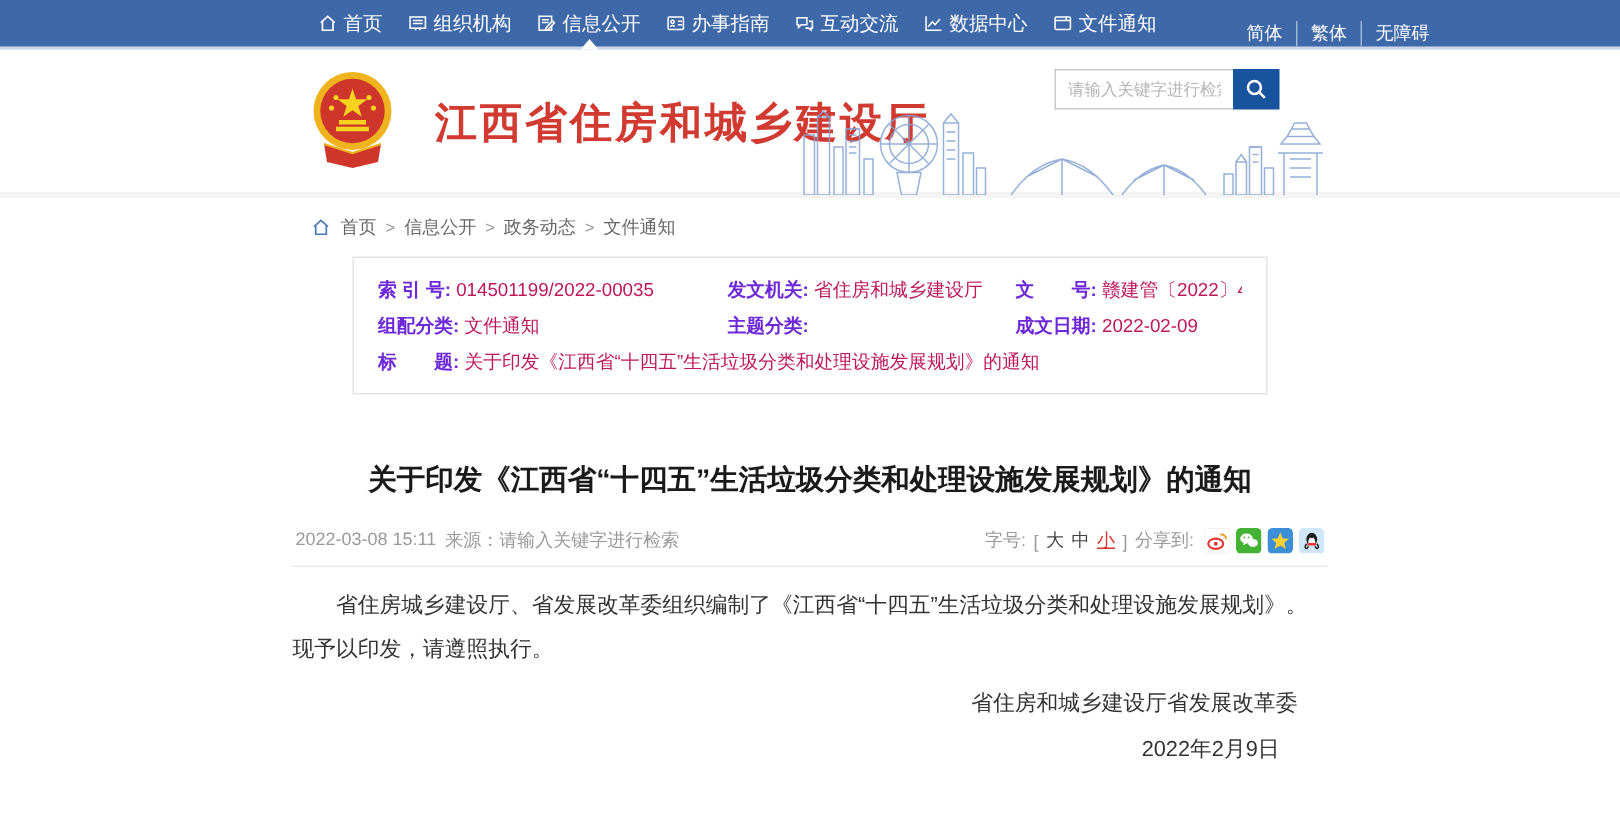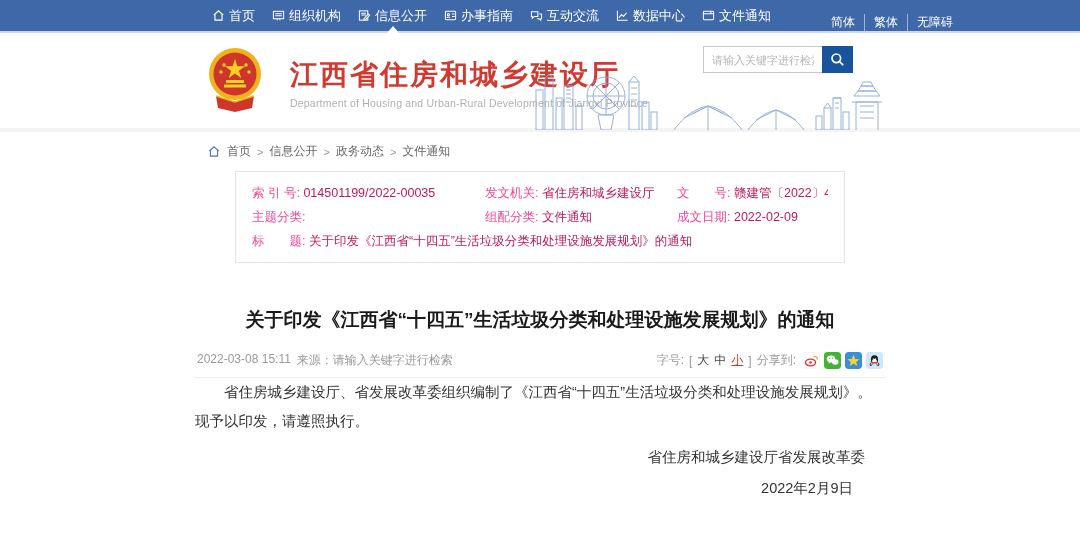--- a/index.html
+++ b/index.html
@@ -40,39 +40,39 @@
     font-size:12px; color:#666; padding-left:12px; }
   .breadcrumb svg { width:14px; height:13px; }
   .crumb { cursor:pointer; }
   .crumb-sep { color:#999; font-size:11px; }
 
   .meta-box { width:610px; margin:11px auto 0; border:1px solid #e4e4e4; background:#fff;
     padding:9px 16px; font-size:12.5px; }
   .meta-grid { display:grid; grid-template-columns:233px 192px 1fr; }
   .meta-cell { line-height:24px; white-space:nowrap; overflow:hidden; }
   .meta-cell.wide { grid-column:1 / span 3; }
-  .meta-label { font-weight:normal; color:#ec4899; }
+  .meta-label { font-weight:bold; color:#6d28d9; }
   .meta-value { color:#be185d; }
 
   .article-title { margin-top:44px; text-align:center; font-size:19px; font-weight:bold; color:#1a1a1a; }
 
   .article-meta { margin-top:19px; display:flex; justify-content:space-between; align-items:flex-end;
     font-size:12px; color:#999; padding:0 2px; }
   .am-left { display:flex; gap:6px; }
   .am-right { display:flex; align-items:center; gap:5px; }
   .fs-size { cursor:pointer; color:#444; }
   .fs-size.small { color:#d9352b; text-decoration:underline; }
   .share-icons { display:flex; gap:4px; margin-left:2px; }
   .share-icon { width:17px; height:17px; border-radius:3px; cursor:pointer; display:block; }
 
   .divider { border-top:1px solid #ececec; margin-top:8px; }
 
   .body-text { font-size:14.5px; color:#333; }
   .para1 { margin-top:14px; line-height:26px; }
-  .para2 { margin-top:0; line-height:29px; text-indent:2em; }
+  .para2 { margin-top:12px; line-height:29px; text-indent:2em; }
   .signature { margin-top:9px; text-align:right; padding-right:20px; line-height:24px; }
   .sign-date { margin-top:7px; text-align:right; padding-right:32px; line-height:24px; }
 </style>
 </head>
 <body>
 
 <div class="topnav">
   <div class="nav-items">
     <div class="nav-item">
       <svg viewBox="0 0 14 14" fill="none" stroke="#fff" stroke-width="1.2">
@@ -142,21 +142,20 @@
         <circle cx="42" cy="19" r="1.7" fill="#f7d21e"></circle>
       <circle cx="17" cy="26" r="1.7" fill="#f7d21e"></circle>
         <circle cx="45" cy="26" r="1.7" fill="#f7d21e"></circle>
       <rect x="22" y="34" width="18" height="3" fill="#f7d21e"></rect>
       <rect x="20" y="38.5" width="22" height="3" fill="#f7d21e"></rect>
       <path d="M12 50 L31 56 L50 50 L48 62 L31 66 L14 62 Z" fill="#ce362c"></path>
       <path d="M12 50 L31 56 L50 50" fill="none" stroke="#efb31e" stroke-width="1.5"></path>
     </svg>
     <div class="logo-text">
       <div class="site-title">江西省住房和城乡建设厅</div>
-      <div class="site-subtitle">Department of Housing and Urban-Rural Development of Jiangxi Province</div>
     </div>
   </div>
   <div class="search">
     <input class="search-input" type="text" placeholder="请输入关键字进行检索" style="">
     <button class="search-btn">
       <svg width="15" height="15" viewBox="0 0 15 15" fill="none" stroke="#fff" stroke-width="1.7">
           <circle cx="6.3" cy="6.3" r="4.3"></circle>
           <path d="m9.6 9.6 3.6 3.6"></path>
         </svg>
     </button>
@@ -213,26 +212,26 @@
       </div>
       <div class="meta-cell">
         <span class="meta-label">发文机关:</span>
         <span class="meta-value">省住房和城乡建设厅</span>
       </div>
       <div class="meta-cell">
         <span class="meta-label">文　　号:</span>
         <span class="meta-value">赣建管〔2022〕4号</span>
       </div>
       <div class="meta-cell">
+        <span class="meta-label">组配分类:</span>
+        <span class="meta-value">文件通知</span>
+      </div>
+      <div class="meta-cell">
         <span class="meta-label">主题分类:</span>
         <span class="meta-value"></span>
-      </div>
-      <div class="meta-cell">
-        <span class="meta-label">组配分类:</span>
-        <span class="meta-value">文件通知</span>
       </div>
       <div class="meta-cell">
         <span class="meta-label">成文日期:</span>
         <span class="meta-value">2022-02-09</span>
       </div>
       <div class="meta-cell wide">
         <span class="meta-label">标　　题:</span>
         <span class="meta-value">关于印发《江西省“十四五”生活垃圾分类和处理设施发展规划》的通知</span>
       </div>
     </div>

